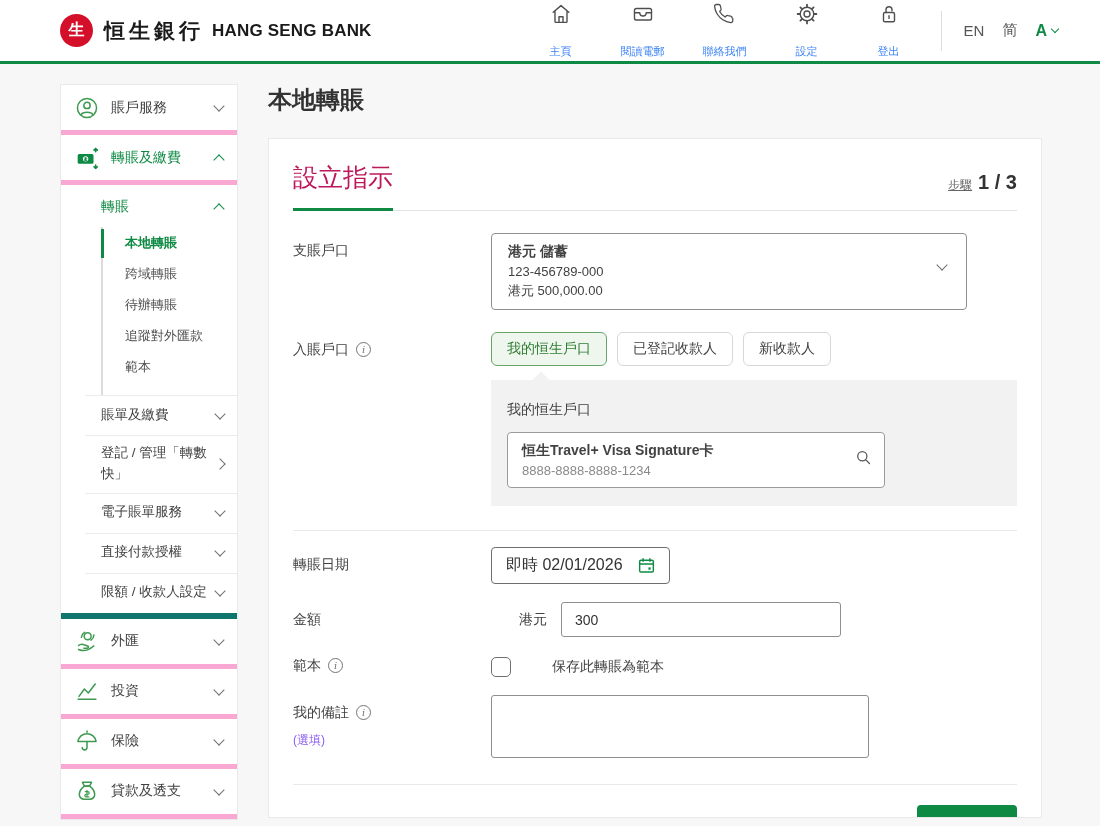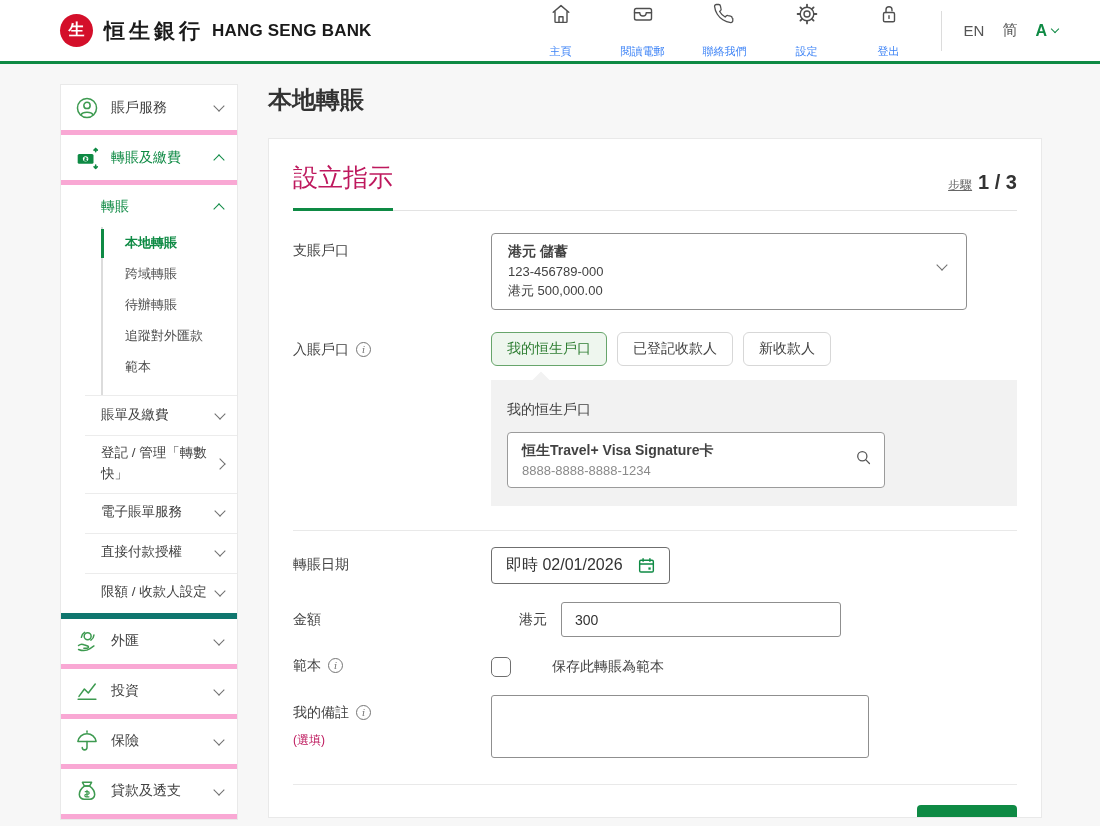--- a/index.html
+++ b/index.html
@@ -75,21 +75,21 @@
     padding-bottom:16px; border-bottom:1px solid #e3e3e3; }
   .section-title { font-size:25px; color:#be185d; position:relative; }
   .section-title::after { content:""; position:absolute; left:0; bottom:-17px;
     width:100%; height:3px; background:#0e8a44; }
   .step { display:flex; align-items:baseline; }
   .step .lbl { font-size:12px; color:#666; margin-right:6px;text-decoration:underline; }
   .step .val { font-size:20px; font-weight:700; color:#333; }
 
   .frow { display:flex; margin-top:22px; }
   .flabel { flex:0 0 198px; padding-top:9px; font-size:14px; color:#424242; }
-  .flabel .opt { display:block; font-size:12px; color:#be185d; margin-top:10px; }
+  .flabel .opt { display:block; font-size:12px; color:#8b5cf6; margin-top:10px; }
   .info-i { display:inline-flex; width:15px; height:15px; border:1px solid #757575;
     border-radius:50%; align-items:center; justify-content:center; font-size:10px;
     color:#757575; font-family:"DejaVu Serif",serif; font-style:italic;
     margin-left:7px; vertical-align:1px; cursor:pointer; }
 
   .acct-select { width:476px; border:1px solid #8f8f8f; border-radius:4px;
     padding:9px 44px 9px 16px; position:relative; cursor:pointer; background:#fff; }
   .acct-select .l1 { font-size:14px; font-weight:700; color:#424242; }
   .acct-select .l2, .acct-select .l3 { font-size:13px; color:#424242; margin-top:3px; }
   .acct-select .chv { position:absolute; right:20px; top:30px; }

